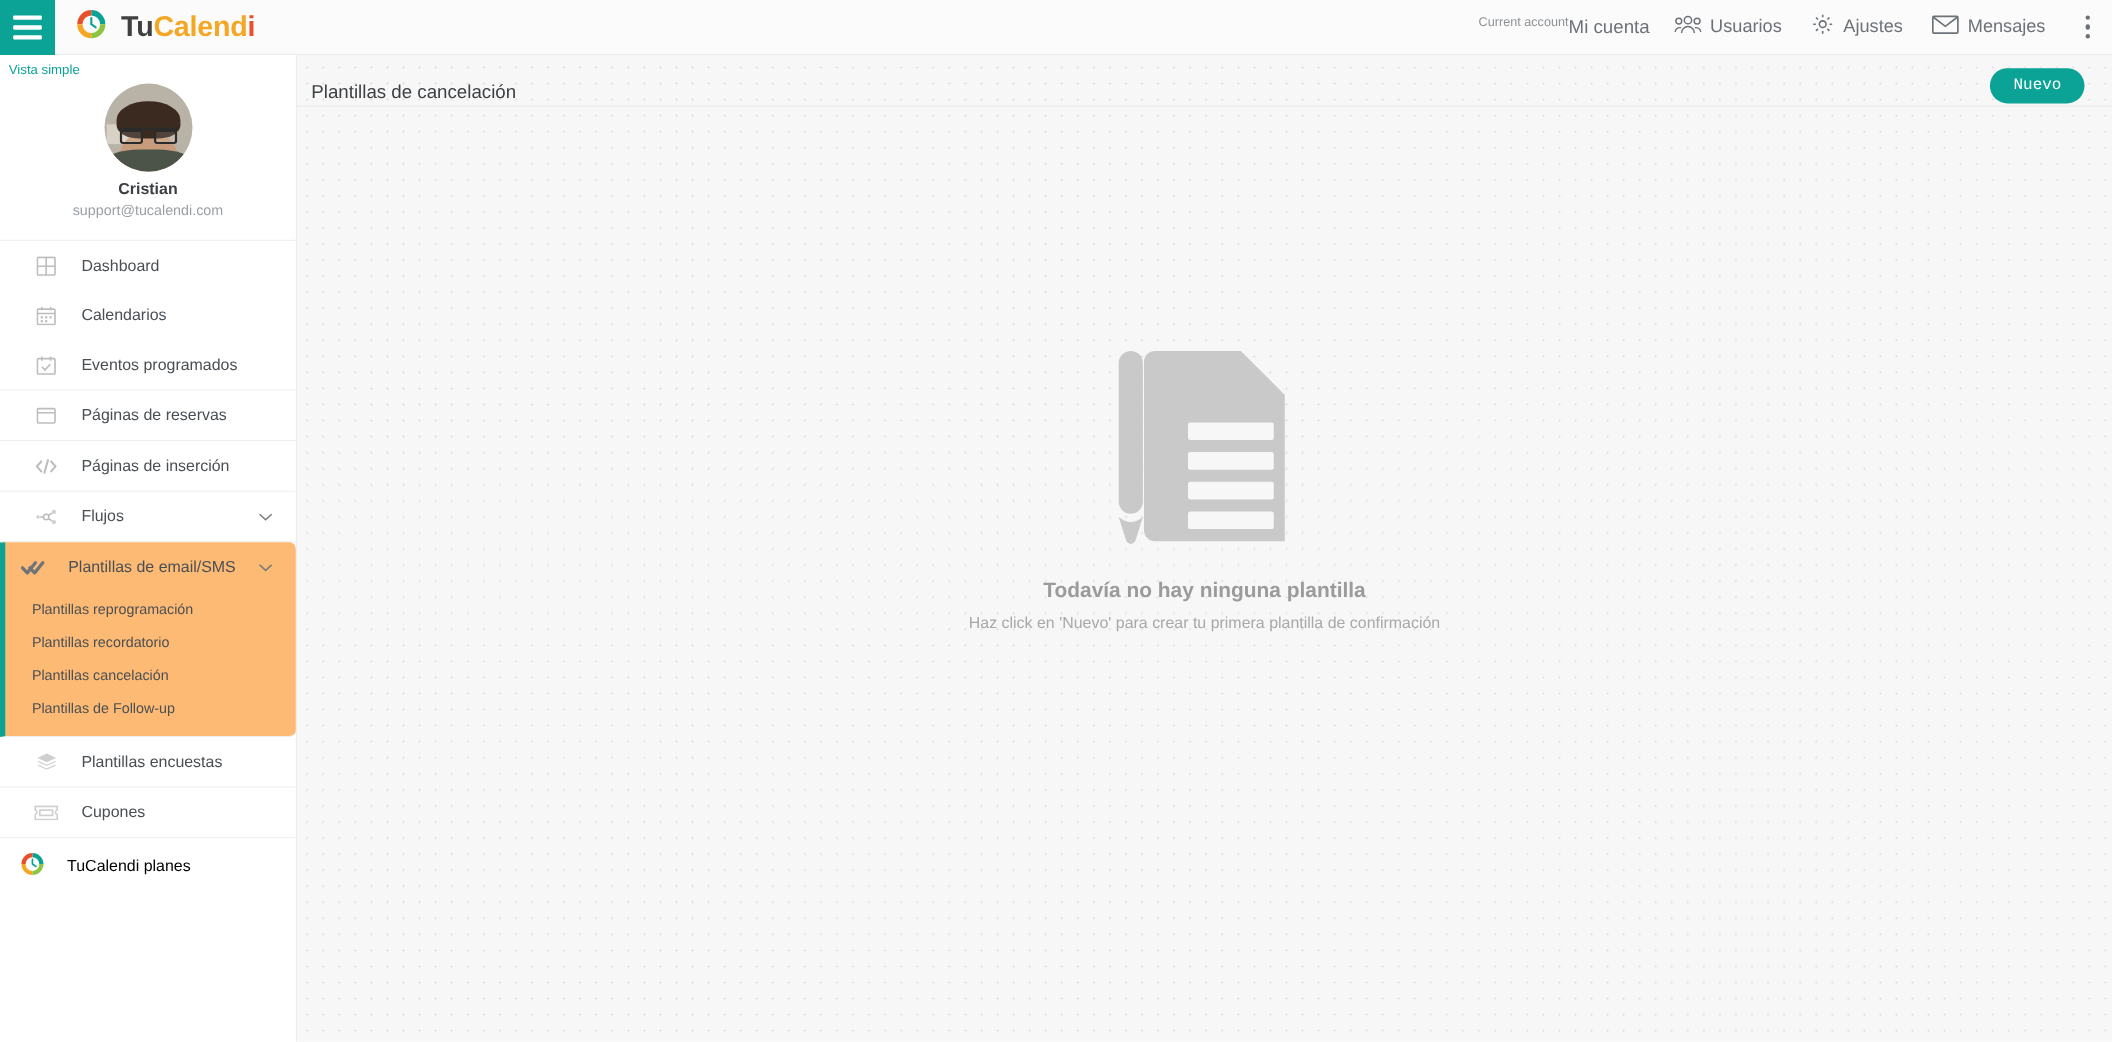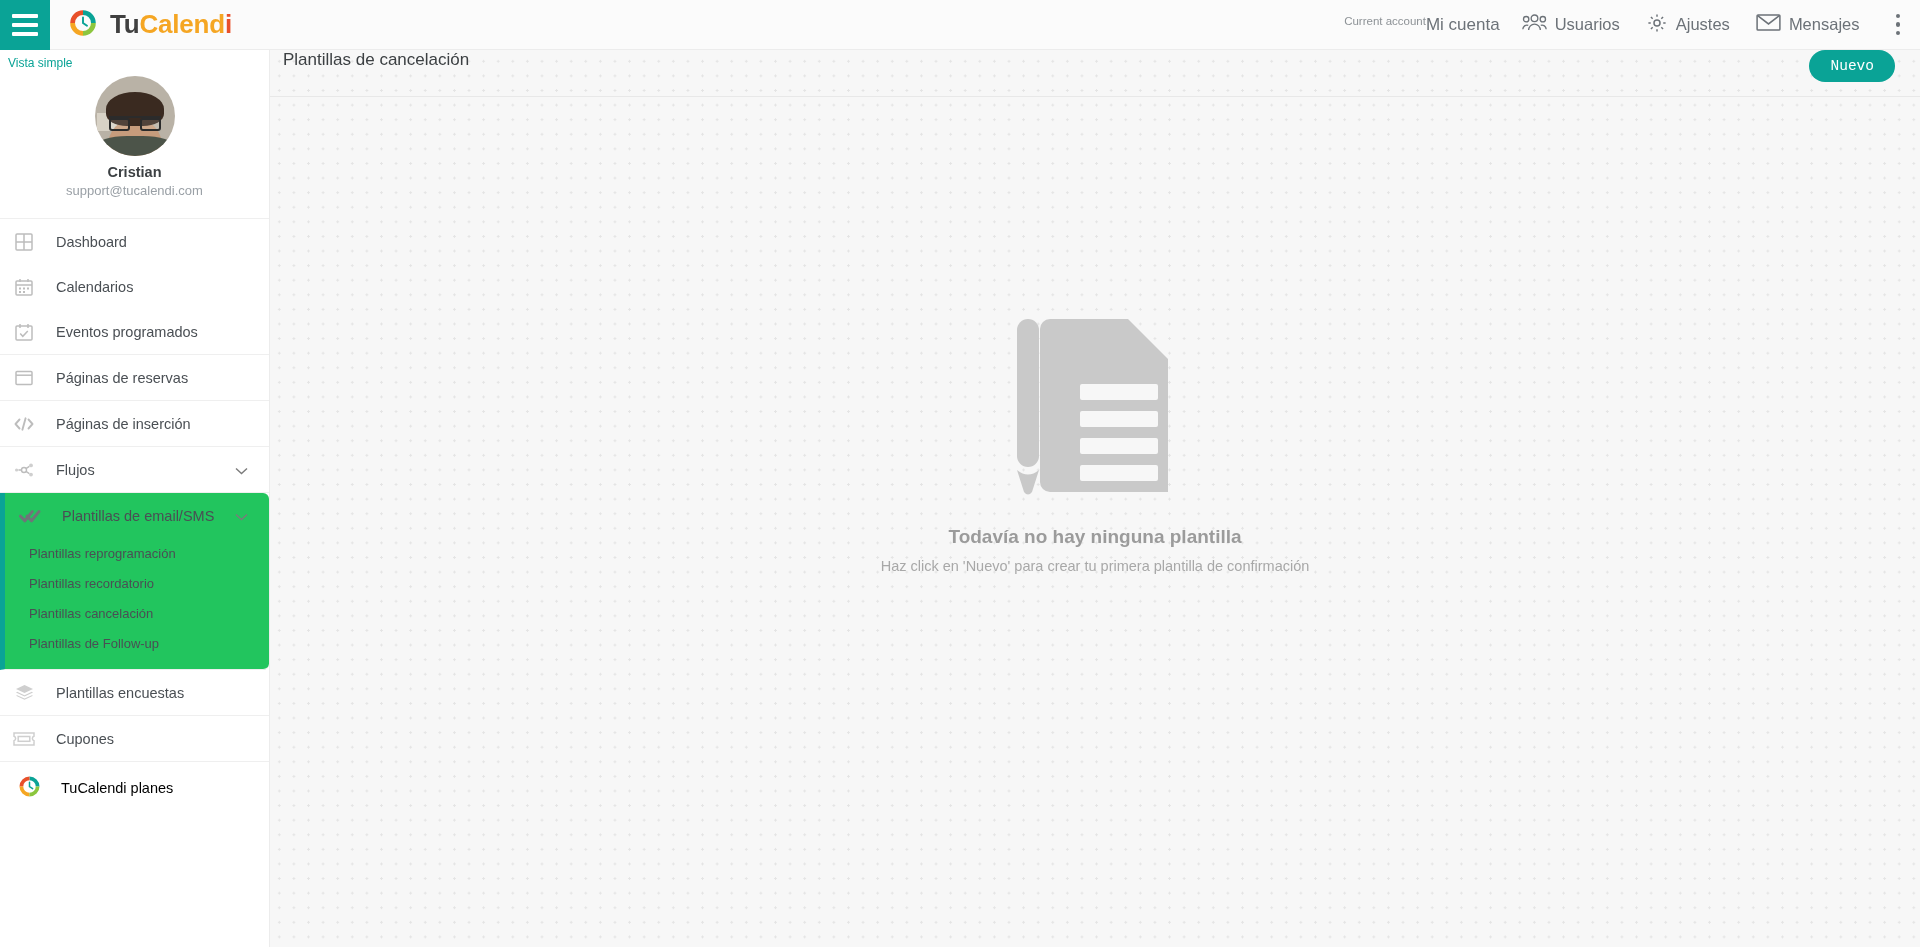--- a/index.html
+++ b/index.html
@@ -119,36 +119,36 @@
   .avatar .shelf {
     position: absolute; left: 2px; top: 46%;
     width: 20px; height: 18px; background: #d8d2c6;
   }
   .pname { font-size: 14.5px; font-weight: bold; color: #3c4043; }
   .pmail { font-size: 13px; color: #9aa0a6; margin-top: 3px; }
 
   .navgroup { border-bottom: 1px solid #efefef; }
   .navitem {
     display: flex; align-items: center;
-    height: 45px; padding-left: 11px;
+    height: 45px; padding-left: 29px;
     cursor: pointer; position: relative;
   }
   .navitem .ico {
     width: 26px; display: flex;
     align-items: center; justify-content: center;
     flex: 0 0 26px;
   }
   .navitem .lbl {
     font-size: 14.5px; color: #4a4f54;
     margin-left: 19px;
   }
   .navitem .chev { margin-left: auto; margin-right: 21px; }
 
   .section-active {
-    background: #22c55e;
+    background: #fdba74;
     border-left: 5px solid #0aa396;
     border-top-right-radius: 6px;
     border-bottom-right-radius: 6px;
     border-bottom: 1px solid #efefef;
   }
   .section-active .navitem { padding-left: 12px; }
   .subitem {
     height: 30px; display: flex; align-items: center;
     padding-left: 24px; font-size: 13px;
     color: #4a4f54; cursor: pointer;
@@ -161,22 +161,22 @@
   .main {
     position: absolute; top: 50px; left: 270px;
     width: 1650px; height: 897px;
     background-color: #f7f7f7;
     background-image:
       radial-gradient(#e4e4e4 1px, transparent 1.1px);
     background-size: 14.6px 14.6px;
     background-position: 2px 4px;
   }
   .main-head {
-    height: 47px; display: flex; align-items: flex-start;
-    padding: 0 25px 12px 13px;
+    height: 47px; display: flex; align-items: flex-end;
+    padding: 0 25px 2px 13px;
     border-bottom: 1px solid #e8e8e8;
   }
   .page-title { font-size: 17px; color: #3c4043; }
   .btn-nuevo {
     margin-left: auto; background: #0aa396;
     color: #fff; border: none; border-radius: 18px;
     font-size: 14.5px; font-family: Liberation Mono, monospace;
     padding: 8px 21px; cursor: pointer;
   }
   .empty {

